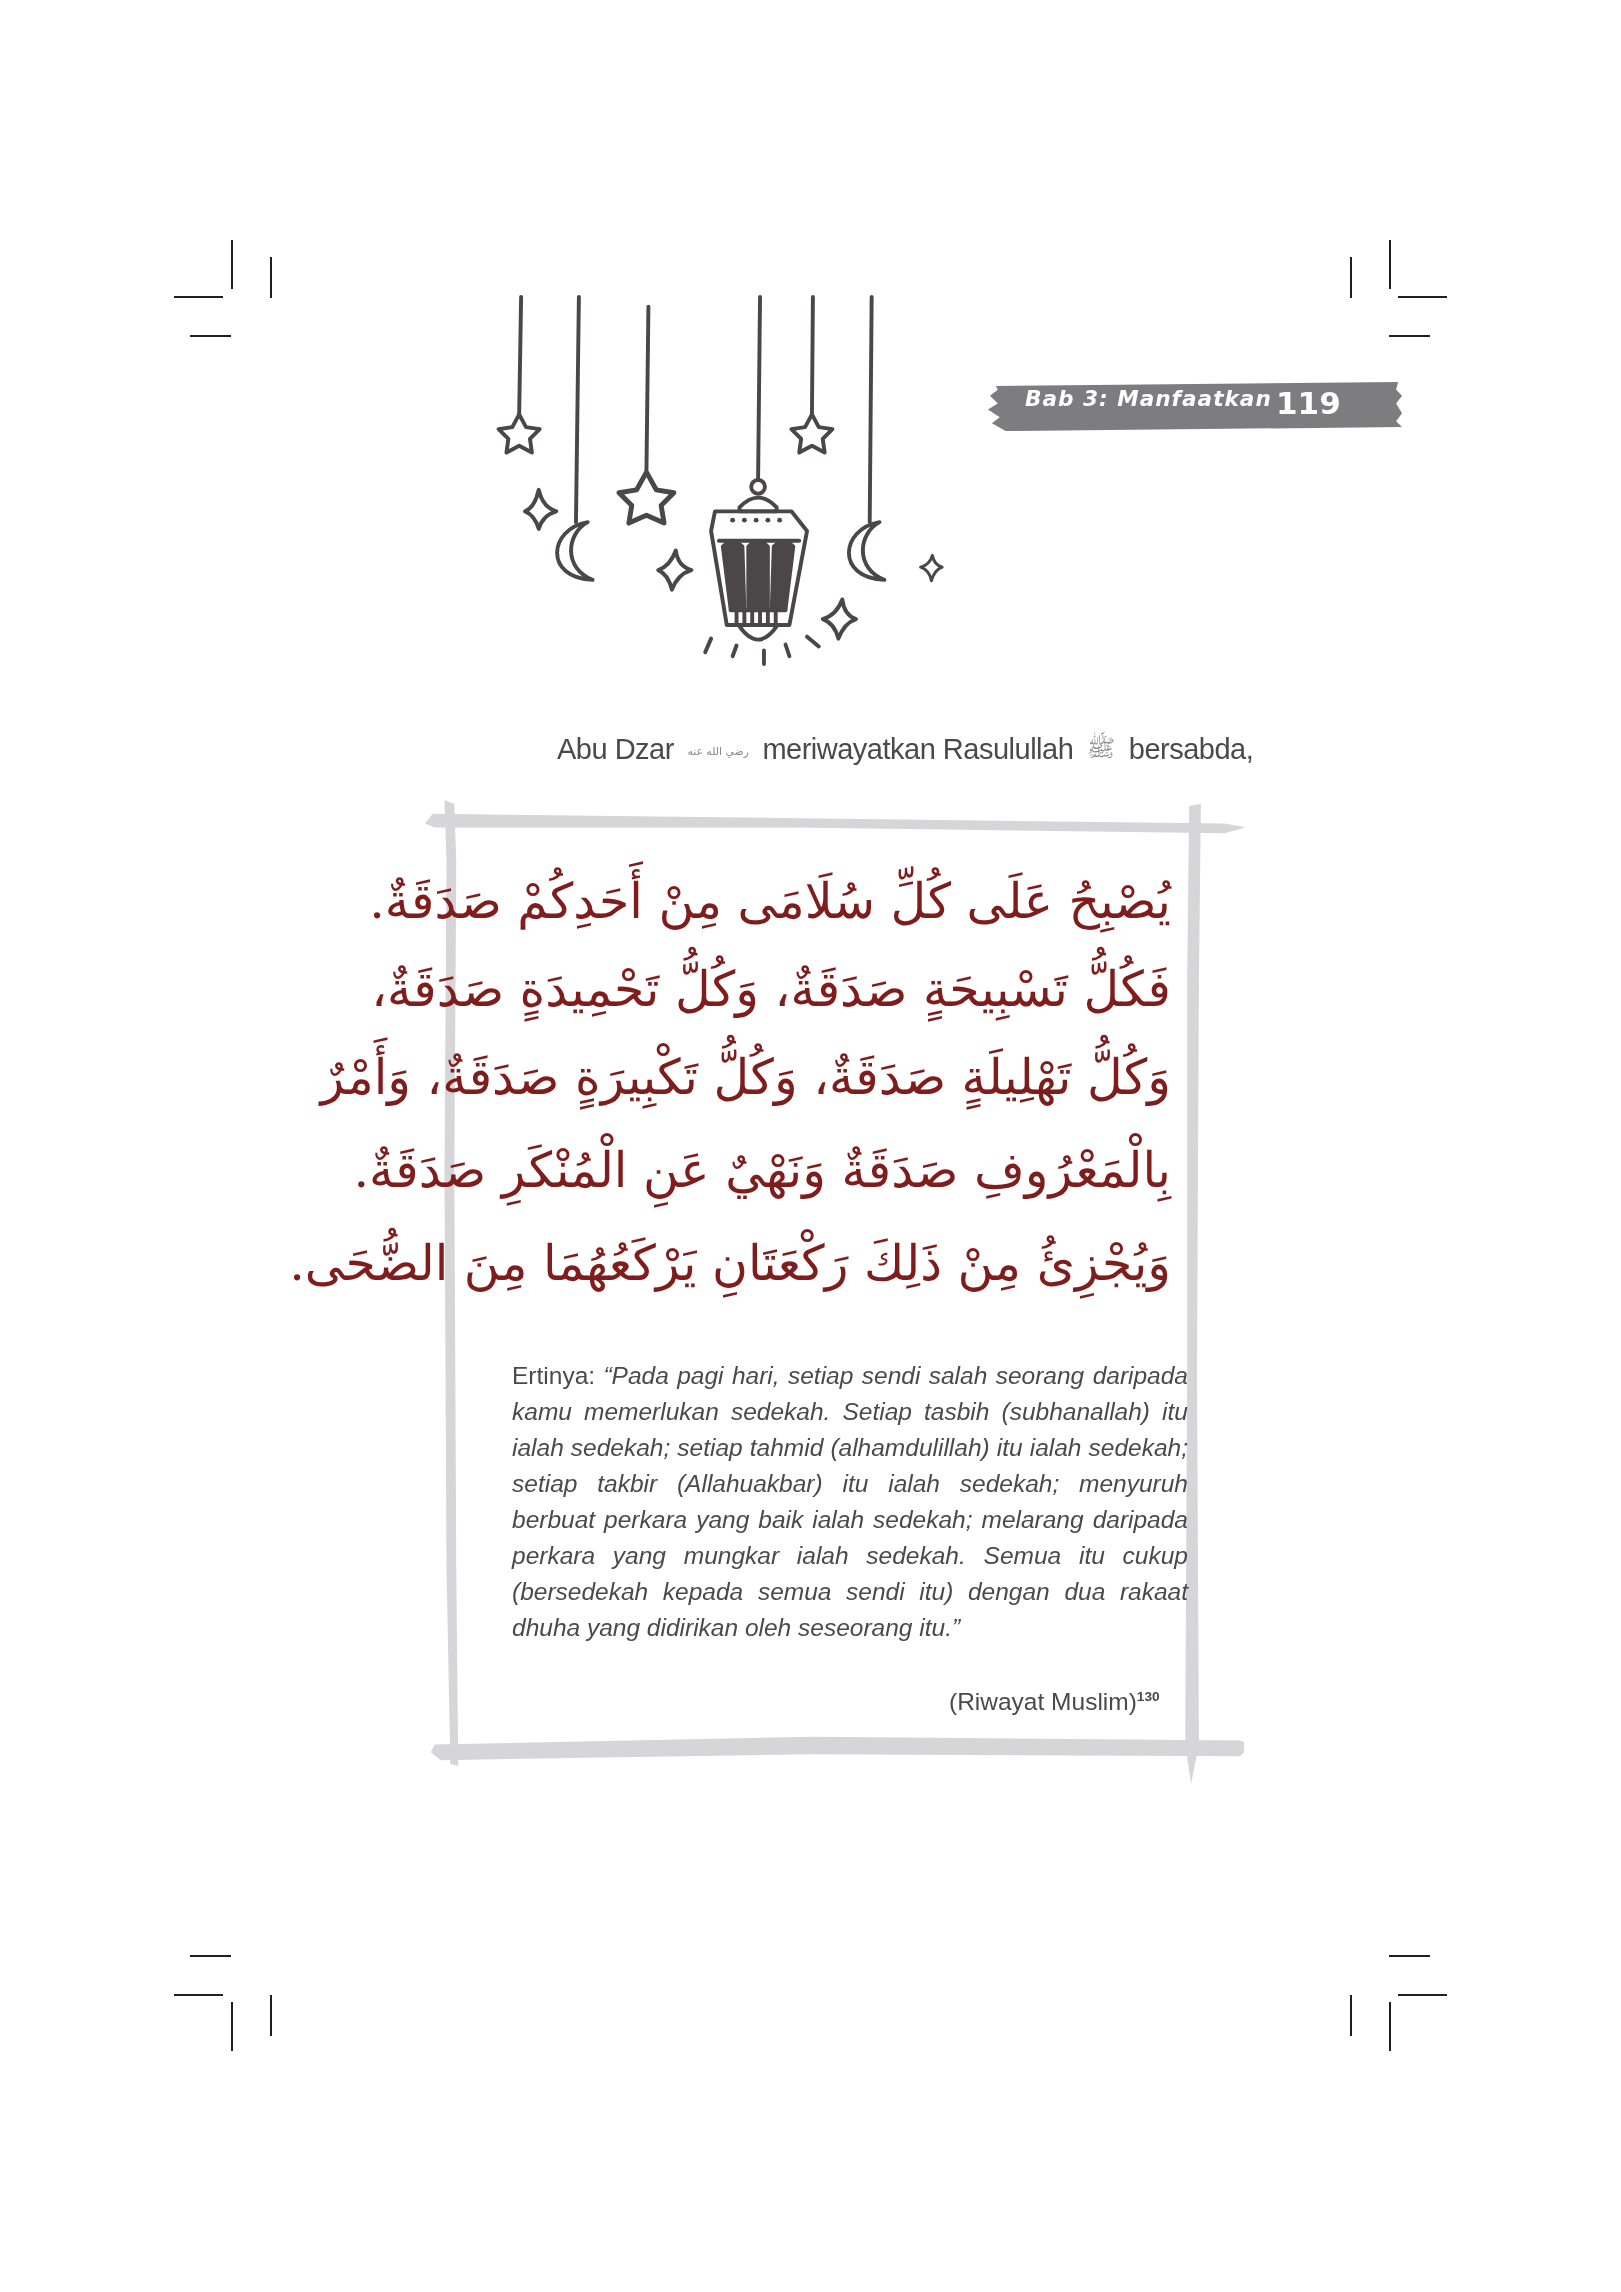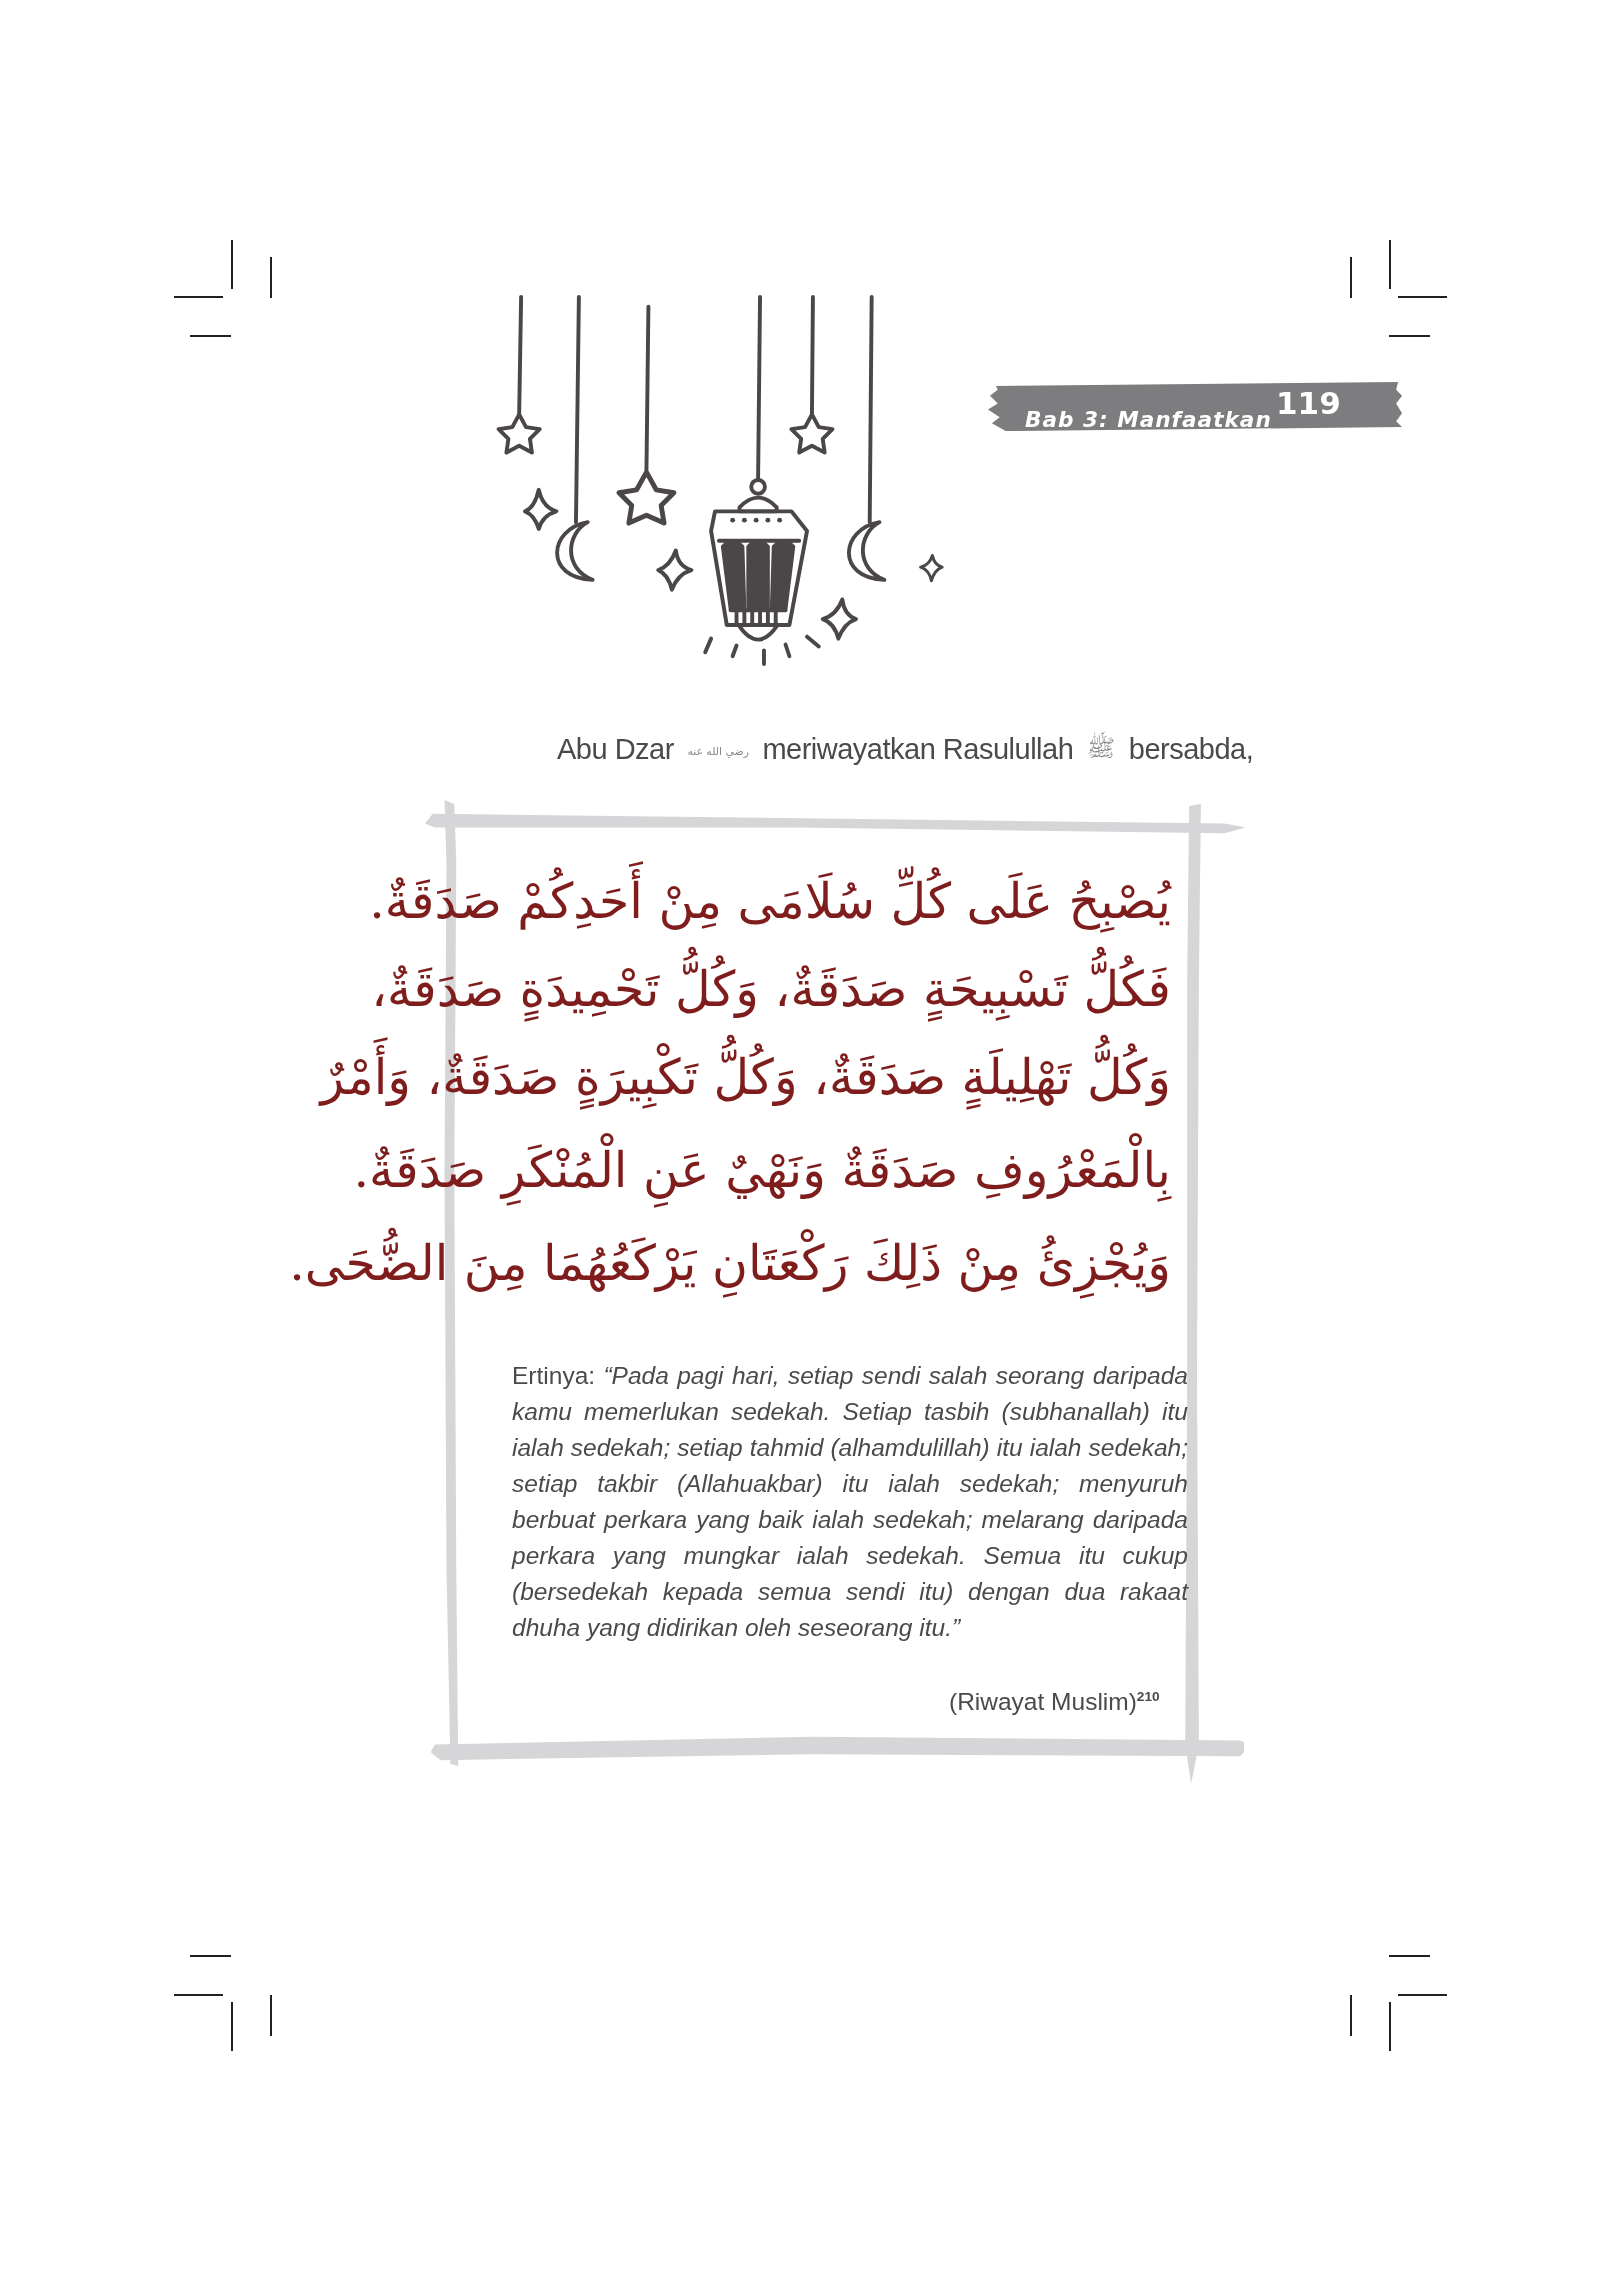--- a/index.html
+++ b/index.html
@@ -4,21 +4,21 @@
 <style>
   html, body { margin:0; padding:0; background:#ffffff; }
   body { width:1621px; height:2293px; position:relative; overflow:hidden; font-family:"Liberation Sans", sans-serif; color:#4a4a4c; }
   .crop { position:absolute; background:#231f20; }
   .crop.h { height:2px; }
   .crop.v { width:2px; }
 
   
   .ribbon { position:absolute; left:986px; top:378px; width:418px; height:55px; }
   .ribbon svg { position:absolute; left:0; top:0; }
-  .ribbon-chapter { position:absolute; left:39px; top:29px; color:#fff; font-family:"DejaVu Sans", sans-serif; font-style:italic; font-weight:bold; font-size:21.6px; letter-spacing:1px; white-space:nowrap; }
+  .ribbon-chapter { position:absolute; left:39px; top:8px; color:#fff; font-family:"DejaVu Sans", sans-serif; font-style:italic; font-weight:bold; font-size:21.6px; letter-spacing:1px; white-space:nowrap; }
   .ribbon-page { position:absolute; left:290px; top:6.9px; color:#fff; font-family:"DejaVu Sans", sans-serif; font-weight:bold; font-size:31px; white-space:nowrap; }
 
   .illus { position:absolute; left:480px; top:284px; width:470px; height:392px; }
 
   .intro { position:absolute; left:557px; top:733px; font-family:"Liberation Sans", sans-serif; font-size:29px; color:#4a4a4c; white-space:nowrap; letter-spacing:-0.5px; }
   .honor { display:inline-block; font-size:17.6px; color:#888; vertical-align:middle; margin:0 6px; font-family:"DejaVu Sans", sans-serif; }
 
   .frame { position:absolute; left:421px; top:784px; width:823px; height:1000px; }
   .frame svg { position:absolute; left:0; top:0; }
 
@@ -166,15 +166,15 @@
 <div class="arabic" style="top:946px;">فَكُلُّ تَسْبِيحَةٍ صَدَقَةٌ، وَكُلُّ تَحْمِيدَةٍ صَدَقَةٌ،</div>
 <div class="arabic" style="top:1034px;">وَكُلُّ تَهْلِيلَةٍ صَدَقَةٌ، وَكُلُّ تَكْبِيرَةٍ صَدَقَةٌ، وَأَمْرٌ</div>
 <div class="arabic" style="top:1127px;">بِالْمَعْرُوفِ صَدَقَةٌ وَنَهْيٌ عَنِ الْمُنْكَرِ صَدَقَةٌ.</div>
 <div class="arabic" style="top:1220px;">وَيُجْزِئُ مِنْ ذَلِكَ رَكْعَتَانِ يَرْكَعُهُمَا مِنَ الضُّحَى.</div>
 
 <div class="translation">
   <span class="lead">Ertinya: </span><span class="quote">“Pada pagi hari, setiap sendi salah seorang daripada kamu memerlukan sedekah. Setiap tasbih (subhanallah) itu ialah sedekah; setiap tahmid (alhamdulillah) itu ialah sedekah; setiap takbir (Allahuakbar) itu ialah sedekah; menyuruh berbuat perkara yang baik ialah sedekah; melarang daripada perkara yang mungkar ialah sedekah. Semua itu cukup (bersedekah kepada semua sendi itu) dengan dua rakaat dhuha yang didirikan oleh seseorang itu.”</span>
 </div>
 
 <div class="source">
-  <span>(Riwayat Muslim)</span><sup>210</sup>
+  <span>(Riwayat Muslim)</span><sup>130</sup>
 </div>
 
 
 </body></html>

